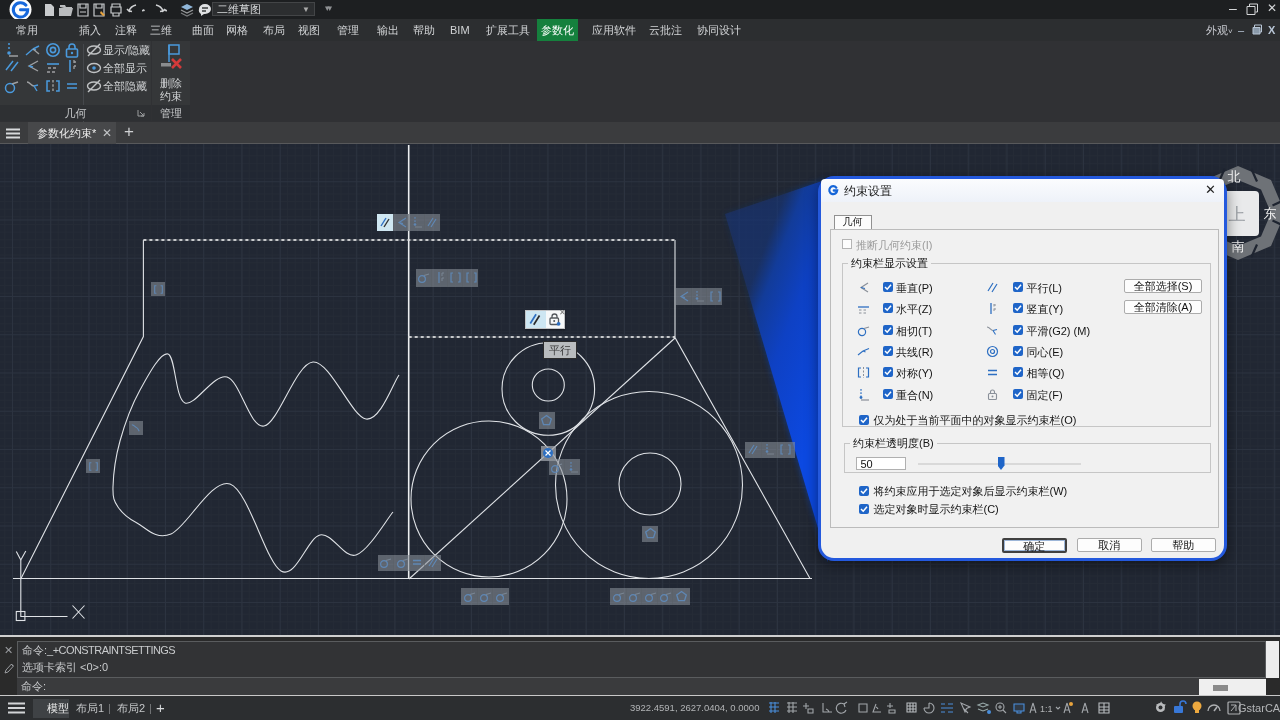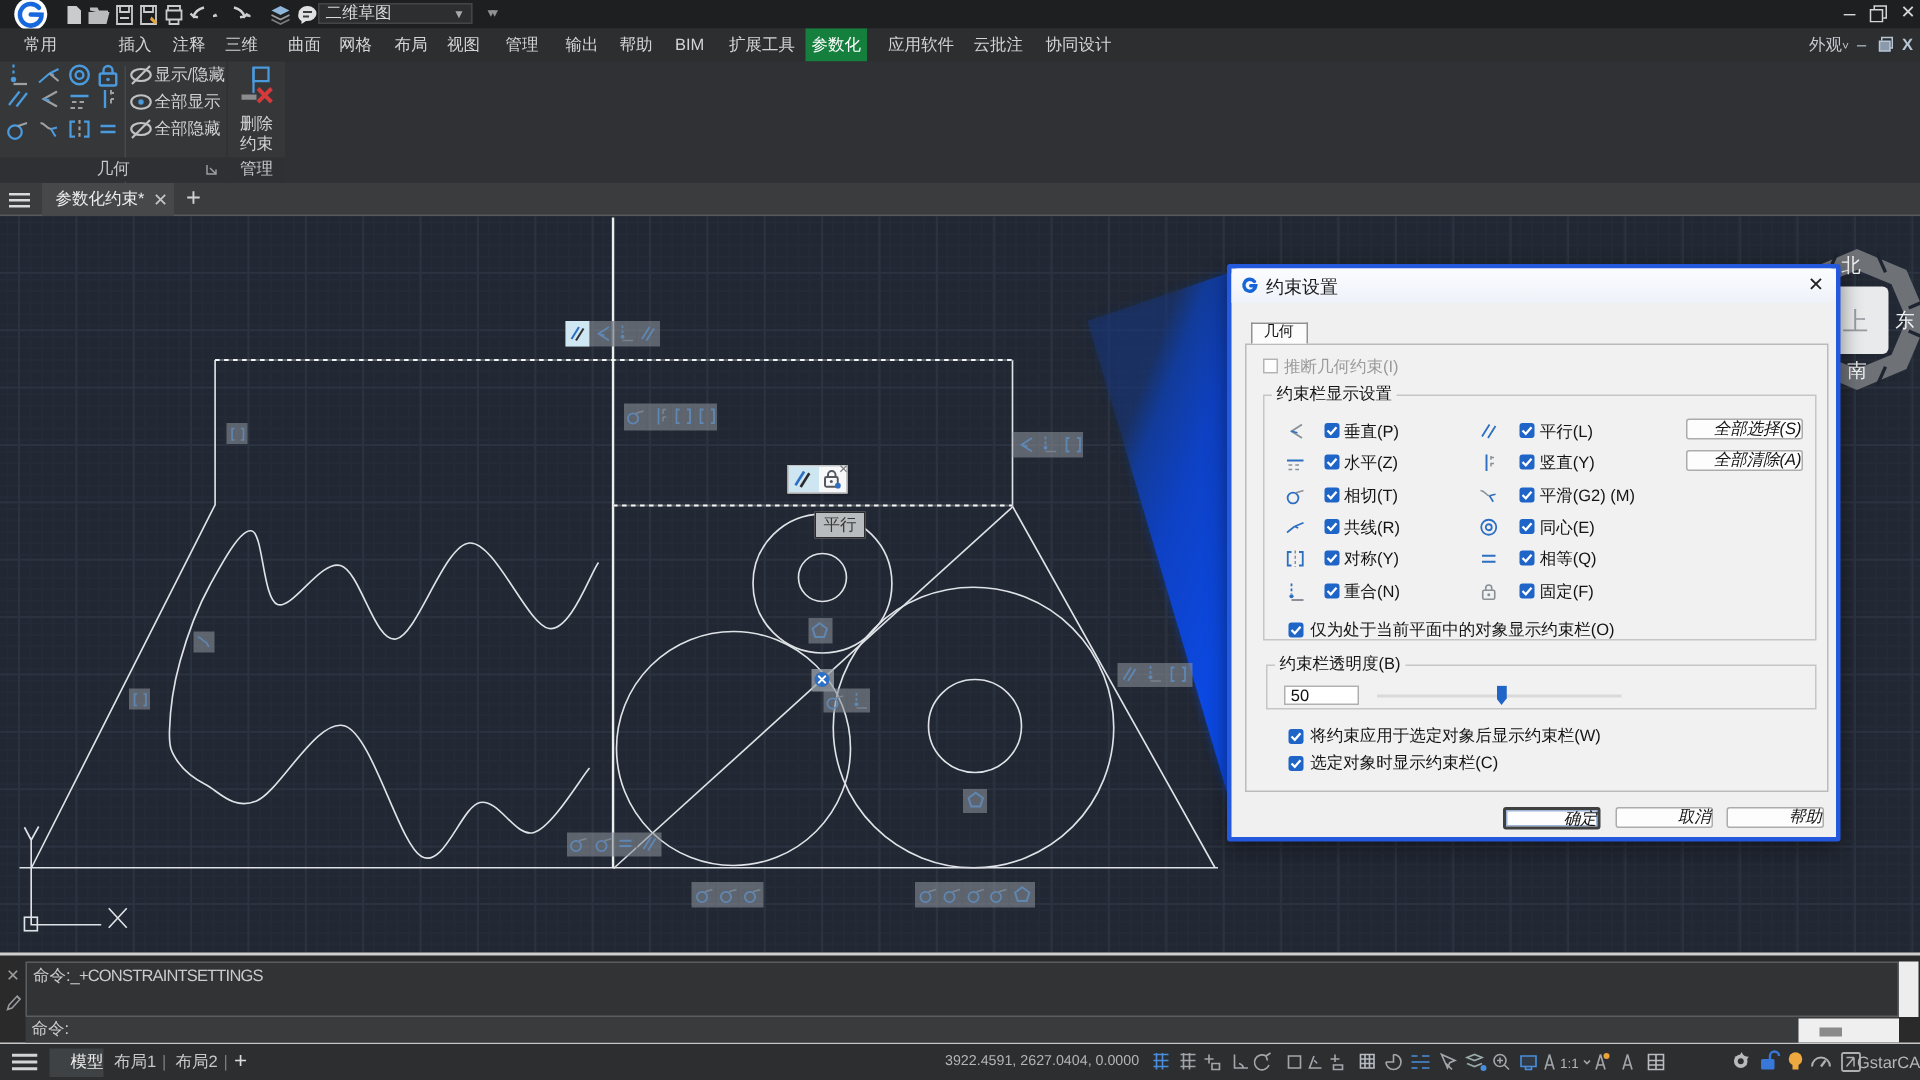--- a/index.html
+++ b/index.html
@@ -43,33 +43,33 @@
 #cmdwrap{position:absolute;left:0;top:635px;width:1280px;height:61px;background:#2a2a2a;border-top:2px solid #cfcfcf;border-bottom:1px solid #c8c8c8;}
 #cmdhist{position:absolute;left:17px;top:4px;width:1249px;height:37px;background:#323335;border:1px solid #5a5c5e;color:#c9cbcd;font-size:11px;}
 #cmdin{position:absolute;left:17px;top:41px;width:1249px;height:17px;background:#3a3b3d;color:#c9cbcd;font-size:11px;line-height:17px;}
 #cmdscroll{position:absolute;left:1266px;top:4px;width:13px;height:37px;background:#ededed;}
 #cmdgrip{position:absolute;left:1199px;top:42px;width:67px;height:16px;background:#efefef;}
 #cmdgrip .bar{position:absolute;left:14px;top:6px;width:15px;height:6px;background:#8a8a8a;}
 
 #statusbar{position:absolute;left:0;top:696px;width:1280px;height:24px;background:#2c2e30;color:#c6c8ca;font-size:11px;}
 .sb{position:absolute;top:0;height:24px;line-height:24px;}
 
-#dlg{position:absolute;left:818px;top:176px;width:409px;height:385px;background:#f0f0f0;border:3px solid #2459dd;border-radius:2px;box-shadow:0 4px 14px rgba(0,0,0,.45);}
+#dlg{position:absolute;left:818px;top:176px;width:409px;height:385px;background:#f0f0f0;border:3px solid #2459dd;border-radius:16px;box-shadow:0 4px 14px rgba(0,0,0,.45);}
 #dlgtitle{position:absolute;left:0;top:0;width:100%;height:23px;background:linear-gradient(#fbfcfe,#eef2f9);border-radius:4px 4px 0 0;}
 #dlgtitle .t{position:absolute;left:23px;top:4px;font-size:12px;color:#1a1a1a;}
 #dlgx{position:absolute;right:8px;top:3px;font-size:13px;color:#222;}
 .geotab{position:absolute;left:12.5px;top:36px;width:38px;height:13.5px;background:#fcfcfc;border:1px solid #919191;border-bottom:none;font-size:10px;color:#111;text-align:center;line-height:12px;z-index:2}
 .tabpage{position:absolute;left:8.5px;top:49.5px;width:389px;height:299px;border:1px solid #bbb;background:#f1f1f1;}
 .grp{position:absolute;border:1px solid #c6c6c6;}
 .grp .lg{position:absolute;left:5px;top:-7px;background:#f1f1f1;padding:0 3px;font-size:11px;color:#141414;line-height:13px;white-space:nowrap}
 .cb{position:absolute;width:10px;height:10px;background:#1f65c8;border-radius:2px;}
 .cb svg{position:absolute;left:0;top:0}
 .cbe{position:absolute;width:10px;height:10px;background:#fdfdfd;border:1px solid #b4b4b4;}
 .dlbl{position:absolute;font-size:11px;color:#141414;white-space:nowrap;line-height:12px}
-.dbtn{position:absolute;background:#fdfdfd;border:1px solid #acacac;border-radius:2px;font-size:11px;color:#141414;text-align:right;font-style:italic;}
+.dbtn{position:absolute;background:#fdfdfd;border:1px solid #acacac;border-radius:2px;font-size:11px;color:#141414;text-align:center;}
 .cicon{position:absolute;width:13px;height:13px}
 </style></head>
 <body>
 <div id="app">
   <div id="titlebar">
     <svg class="abs" style="left:9px;top:-2px" width="23" height="23" viewBox="0 0 23 23">
         <circle cx="11.5" cy="11.5" r="11" fill="#fdfdfd"></circle>
         <path d="M17 7.2a7.2 7.2 0 1 0 1.7 4.6l-7.2-.1" stroke="#1768dc" stroke-width="3" fill="none" stroke-linecap="round"></path>
       </svg>
     <svg class="abs" style="left:43px;top:3px" width="290" height="14" viewBox="0 0 290 14" fill="none" stroke="#c9cbcd" stroke-width="1.2">
@@ -527,20 +527,21 @@
     </div>
     <div class="abs" style="left:543px;top:197px;width:34px;height:18px;background:#b9bcbe;border:1px solid #2c2c2c;font-size:11px;color:#3a3a3a;text-align:center;line-height:16px">平行</div>
   </div>
   <div id="cmdwrap">
     <span class="abs" style="left:4px;top:7px;color:#9a9ca0;font-size:11px">✕</span>
     <svg class="abs" style="left:4px;top:26px" width="10" height="11" viewBox="0 0 10 11">
         <path d="M1 10l1-3 5.5-6 2 2L4 9z M7 1l2 2" fill="none" stroke="#9a9ca0"></path>
       </svg>
     <div id="cmdhist">
         <div style="padding:1px 4px">命令:<span style="letter-spacing:-0.55px">_+CONSTRAINTSETTINGS</span></div>
+        <div style="padding:1px 4px">选项卡索引 &lt;0&gt;:0</div>
       </div>
     <div id="cmdin"><span style="padding-left:4px">命令:</span></div>
     <div id="cmdscroll"></div>
     <div id="cmdgrip">
         <div class="bar"></div>
       </div>
   </div>
   <div id="statusbar">
     <svg class="abs" style="left:8px;top:6px" width="17" height="12" viewBox="0 0 17 12">
         <path d="M0 1.5h17M0 6h17M0 10.5h17" stroke="#d2d4d6" stroke-width="2"></path>

